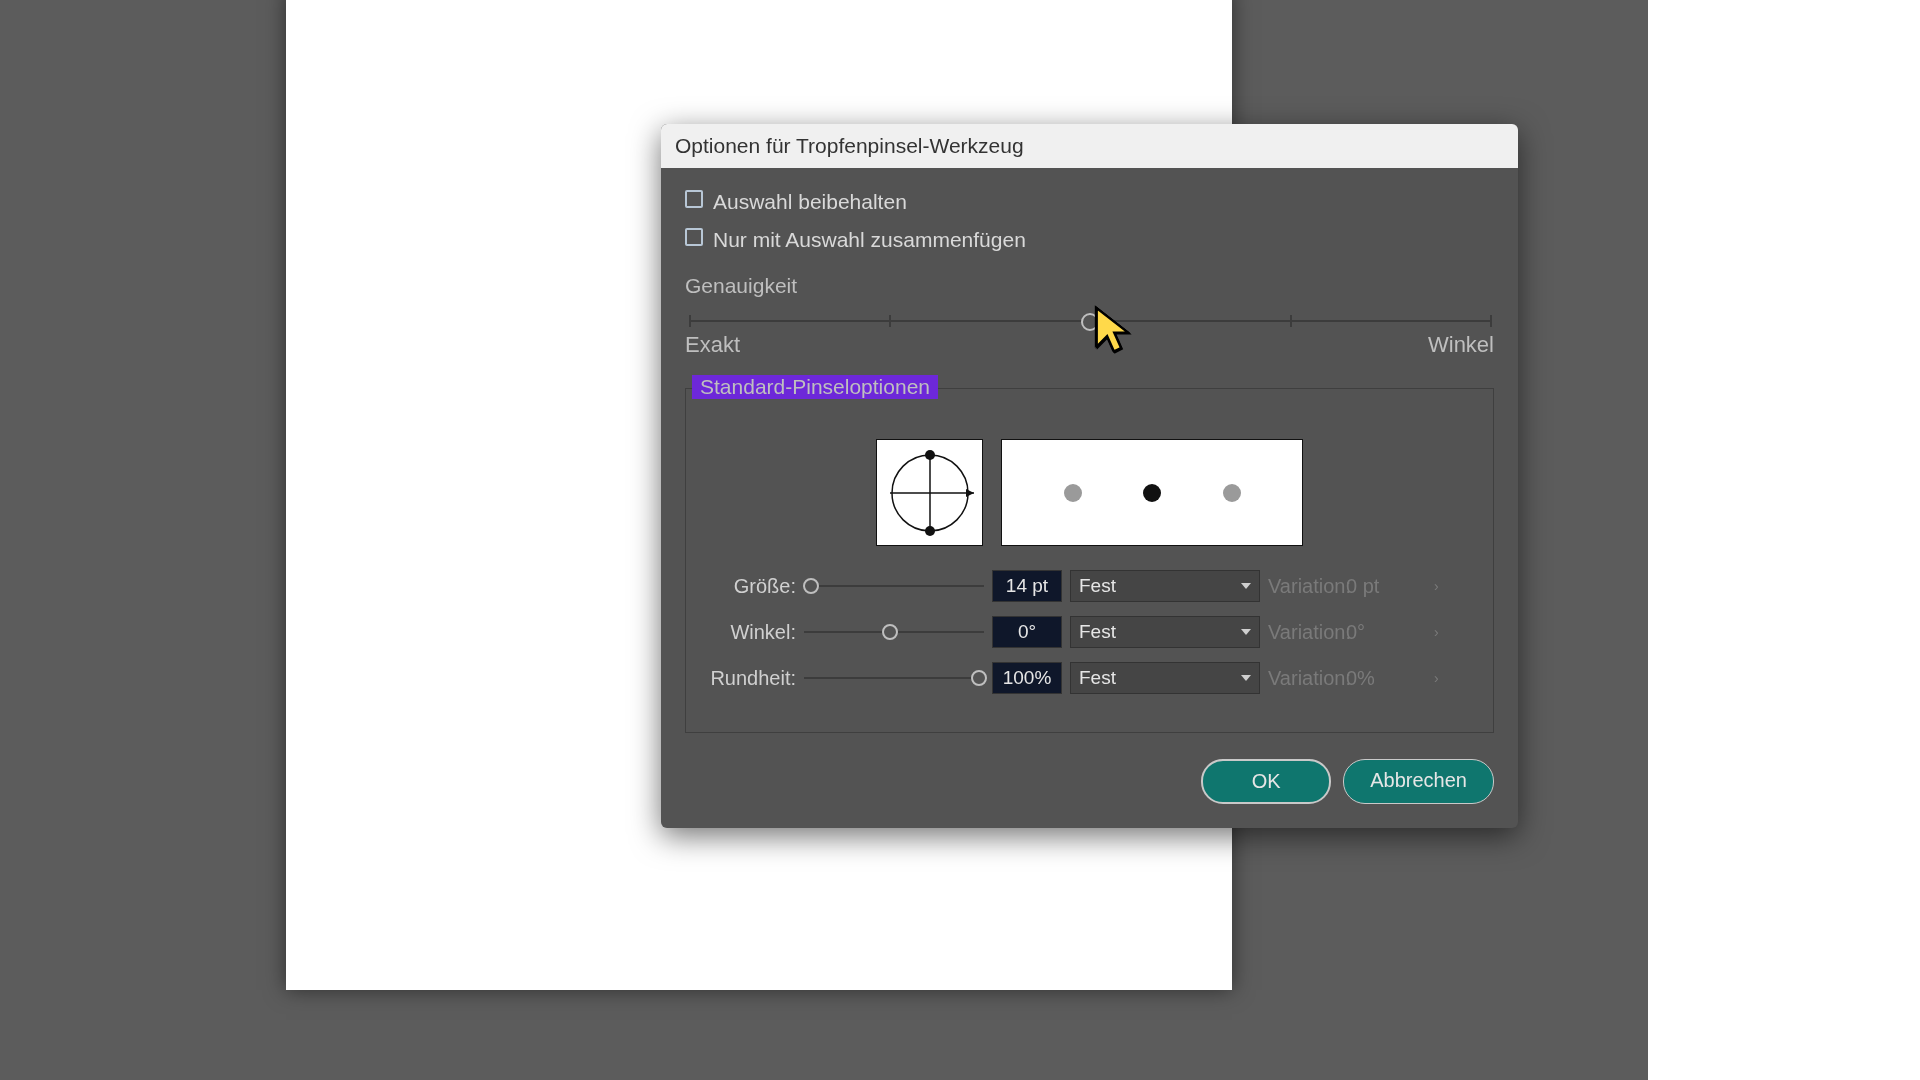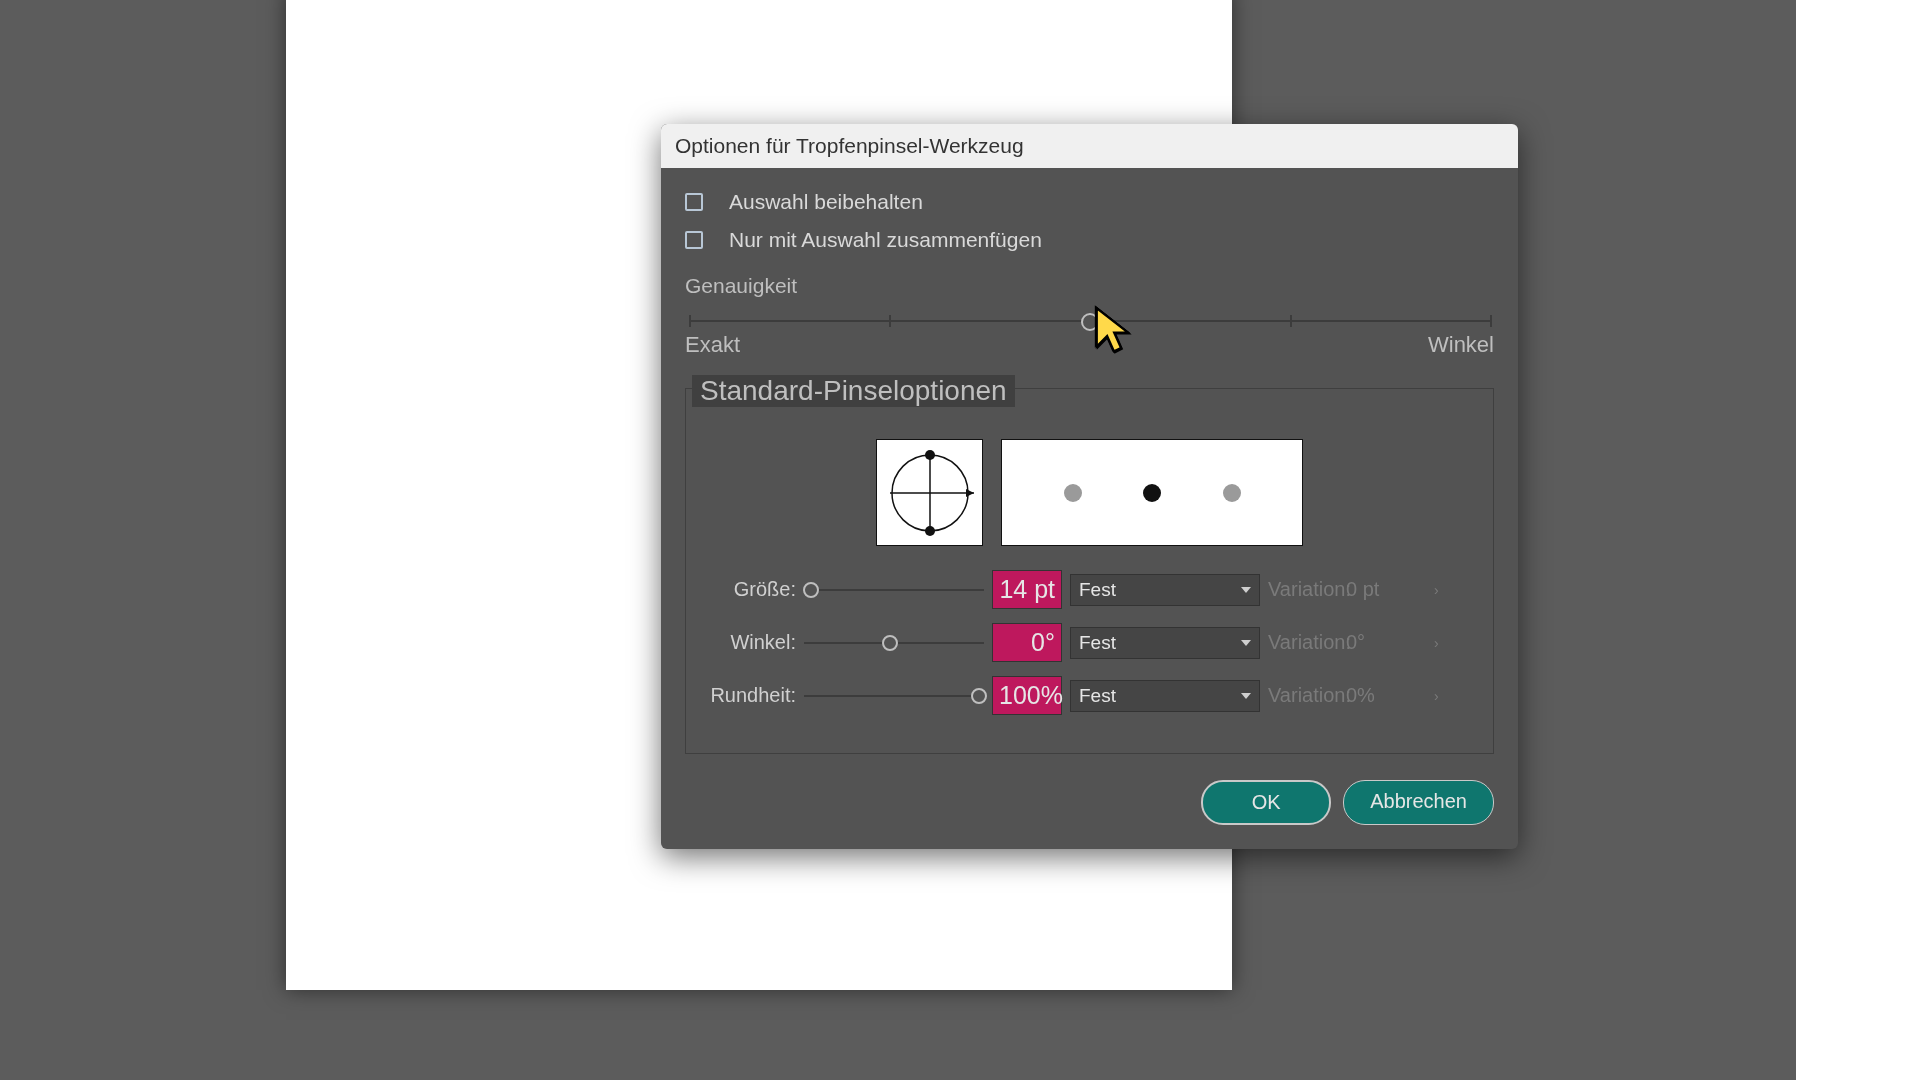--- a/index.html
+++ b/index.html
@@ -1,20 +1,20 @@
 <!DOCTYPE html>
 <html><head>
 <meta charset="utf-8">
 <style>
   * { box-sizing: border-box; margin: 0; padding: 0; font-family: -apple-system, "Segoe UI", Tahoma, sans-serif; }
   html, body { width: 1920px; height: 1080px; overflow: hidden; }
 
   .stage {
     position: relative;
-    width: 1796px; height: 1080px;
+    width: 1648px; height: 1080px;
     background: #5c5c5c;
   }
   .canvas-paper {
     position: absolute;
     left: 286px; top: -10px;
     width: 946px; height: 1000px;
     background: #ffffff;
     box-shadow: 0 0 20px rgba(0,0,0,0.5);
   }
 
@@ -34,21 +34,21 @@
     padding: 10px 14px;
     border-top-left-radius: 6px;
     border-top-right-radius: 6px;
   }
   .body {
     padding: 22px 24px 24px 24px;
     color: #d9d9d9;
   }
 
   .chk-row {
-    display: flex; align-items: center; gap: 26px;
+    display: flex; align-items: flex-start; gap: 10px;
     margin-bottom: 14px;
     font-size: 21px;
   }
   .chk {
     width: 18px; height: 18px;
     border: 2px solid #b8c7d6;
     background: transparent;
     display: inline-block;
     border-radius: 2px;
   }
@@ -83,23 +83,23 @@
   }
 
   .fieldset {
     position: relative;
     border: 1px solid #3f3f3f;
     margin-top: 30px;
     padding: 50px 20px 24px 20px;
   }
   .fieldset-legend {
     position: absolute; top: -14px; left: 6px;
-    background: #404040;
+    background: #6d28d9;
     padding: 0 8px;
-    font-size: 28px; color: #bfbfbf;
+    font-size: 21px; color: #bfbfbf;
   }
 
   .preview-row {
     display: flex; justify-content: center; gap: 18px;
     margin-bottom: 24px;
   }
   .preview-box {
     background: #fff;
     border: 1px solid #111;
   }
@@ -127,26 +127,26 @@
   .mini-track {
     position: relative; height: 2px; background: #3c3c3c;
   }
   .mini-handle {
     position: absolute; top: -7px;
     width: 16px; height: 16px; border-radius: 50%;
     border: 2px solid #bfbfbf; background: #535353;
     transform: translateX(-50%);
   }
   .val-box {
-    background: #be185d;
+    background: #0f172a;
     border: 1px solid #333;
     color: #e6e6e6;
     padding: 4px 6px;
-    font-size: 25px;
-    text-align: right;
+    font-size: 19px;
+    text-align: center;
   }
   .combo {
     background: #454545;
     border: 1px solid #333;
     color: #e6e6e6;
     padding: 4px 8px;
     font-size: 19px;
     display: flex; justify-content: space-between; align-items: center; gap: 20px;
   }
   .combo .caret {

